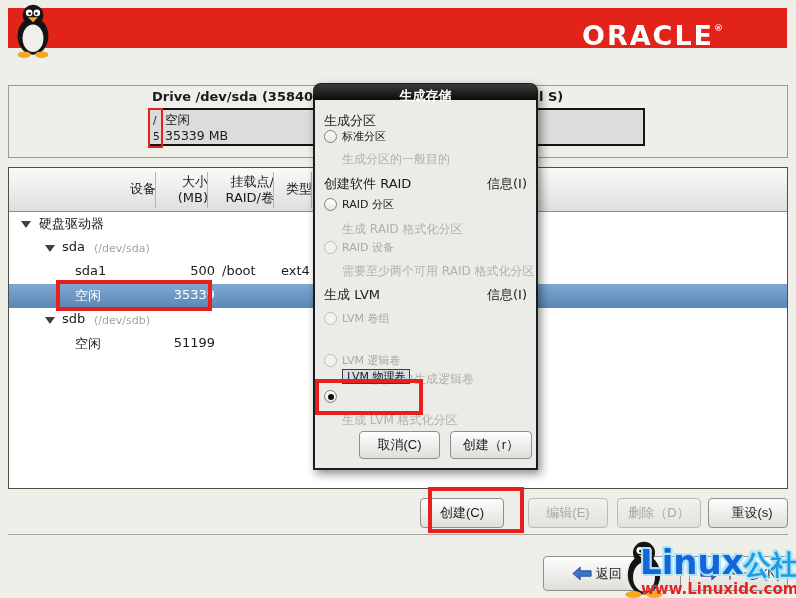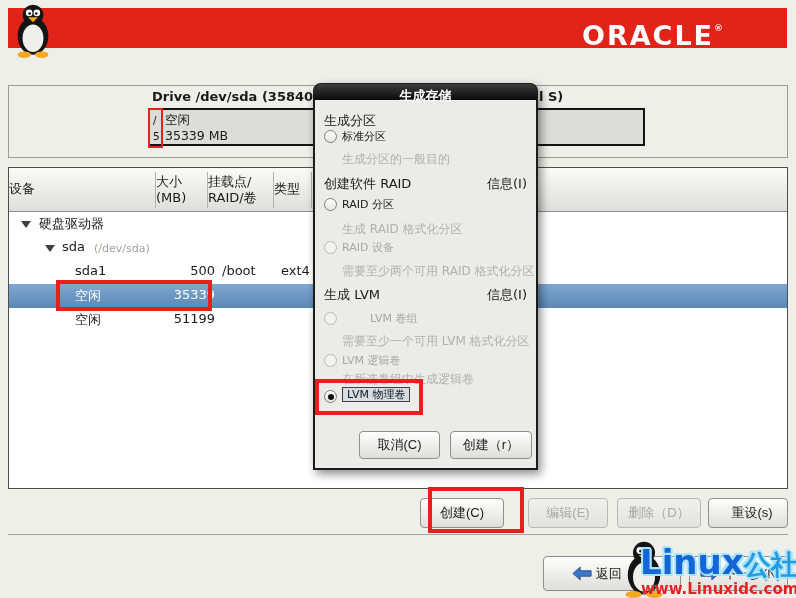--- a/index.html
+++ b/index.html
@@ -37,21 +37,21 @@
   }
   .bar-free { position:absolute; left:15px; top:2px; font-size:12.5px; line-height:1.3; }
 
   
   .dev-table { left:8px; top:167px; width:780px; height:322px; background:#fff; border:1px solid #4e4e4a; }
   .thead {
     position:absolute; left:0; top:0; width:100%; height:44px;
     background:linear-gradient(#fafaf8, #dededc);
     border-bottom:1px solid #8e8e8a; font-size:13px;
   }
-  .th { position:absolute; text-align:left; line-height:1.25; top:6px; }
+  .th { position:absolute; text-align:right; line-height:1.25; top:6px; }
   .th.single { top:13px; }
   .vsep { position:absolute; top:4px; width:1px; height:36px; background:#b3b3af; }
   .tbody { position:absolute; left:0; top:44px; width:100%; }
   .trow { position:relative; height:24px; font-size:13px; }
   .trow.selected { background:linear-gradient(#7fa7d1,#5c88b7); color:#fff; }
   .cell { position:absolute; top:3px; white-space:nowrap; }
   .c-size { left:118px; width:88px; text-align:right; }
   .c-mount { left:213px; }
   .c-type { left:272px; }
   .devpath { color:#a2a29c; font-size:11px; top:6px; }
@@ -183,20 +183,25 @@
       <span class="cell" style="left:66px;">sda1</span>
       <span class="cell c-size">500</span>
       <span class="cell c-mount">/boot</span>
       <span class="cell c-type">ext4</span>
     </div>
     <div class="trow selected">
       <span class="cell" style="left:66px;">空闲</span>
       <span class="cell c-size">35339</span>
     </div>
     <div class="trow">
+      <span class="expander" style="left:36px;"></span>
+      <span class="cell" style="left:53px;">sdb</span>
+      <span class="cell devpath" style="left:85px;">(/dev/sdb)</span>
+    </div>
+    <div class="trow">
       <span class="cell" style="left:66px;">空闲</span>
       <span class="cell c-size">51199</span>
     </div>
   </div>
 </div>
 
 <div class="abs redbox redbox-row"></div>
 <div class="abs redbox redbox-create"></div>
 
 <button class="btn action-btn" style="left:420px;width:84px;">创建(C)</button>
@@ -230,29 +235,29 @@
   <div class="ddesc" style="top:136px;">生成 RAID 格式化分区</div>
 
   <span class="radio disabled" style="top:156px;"></span>
   <span class="dradio-label disabled" style="top:155px;">RAID 设备</span>
   <div class="ddesc" style="top:178px;">需要至少两个可用 RAID 格式化分区</div>
 
   <div class="dline dsec" style="top:201px;">生成 LVM</div>
   <div class="dinfo" style="top:201px;">信息(I)</div>
 
   <span class="radio disabled" style="top:227px;"></span>
-  <span class="dradio-label disabled" style="top:226px;margin-left:28px;">LVM 卷组</span>
-  <div class="ddesc" style="top:248px;">需要至少一个可用 LVM 格式化分区</div>
+  <span class="dradio-label disabled" style="top:226px;">LVM 卷组</span>
 
   <span class="radio disabled" style="top:269px;"></span>
   <span class="dradio-label disabled" style="top:268px;">LVM 逻辑卷</span>
   <div class="ddesc" style="top:286px;">在所选卷组中生成逻辑卷</div>
 
   <span class="radio checked" style="top:305px;"></span>
-  <span class="dradio-label" style="top:302px;"><span class="focus-box">LVM 物理卷</span></span>
+  <span class="dradio-label" style="top:284px;"><span class="focus-box">LVM 物理卷</span></span>
+  <div class="ddesc" style="top:327px;">生成 LVM 格式化分区</div>
 
   <div class="redbox-lvm"></div>
 
   <button class="btn dlg-btn" style="left:44px;width:81px;">取消(C)</button>
   <button class="btn dlg-btn" style="left:135px;width:82px;">创建（r）</button>
 </div>
 
 <svg class="abs tux-bottom" viewBox="0 0 40 50">
   <ellipse cx="20" cy="30" rx="14" ry="17" fill="#141414"></ellipse>
   <circle cx="20" cy="11" r="9.5" fill="#141414"></circle>

